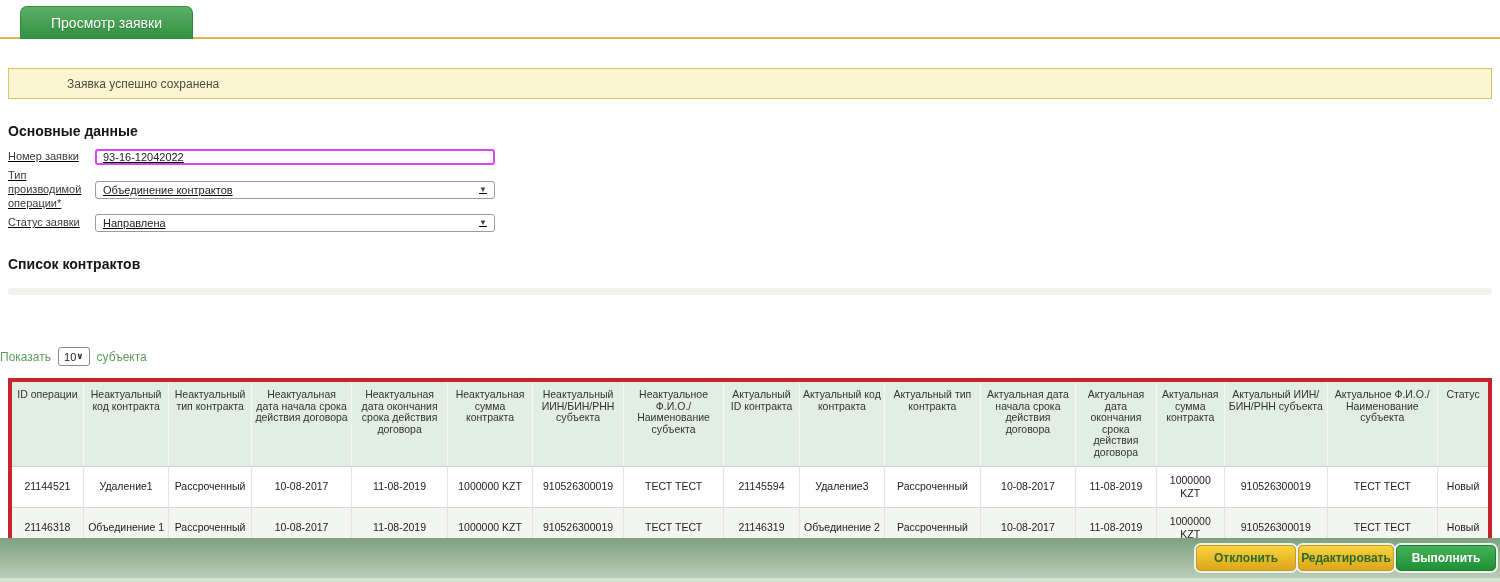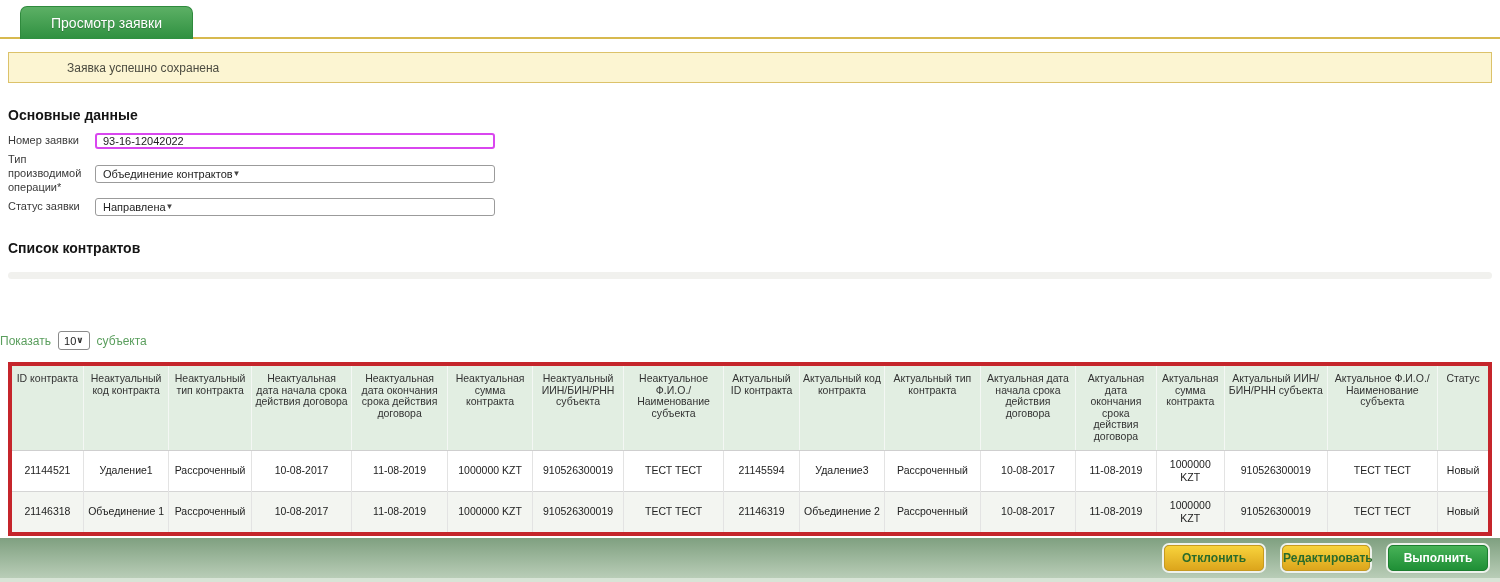--- a/index.html
+++ b/index.html
@@ -16,38 +16,38 @@
   .tab {
     display:inline-block; vertical-align:bottom; margin-bottom:-2px;
     background:linear-gradient(#5cb065,#2f9040);
     color:#fff; font-size:14px; padding:8px 30px 8px 30px;
     border-radius:7px 7px 0 0; border:1px solid #2f8a3d; border-bottom:none;
     text-shadow:0 1px 1px rgba(0,0,0,.25); cursor:pointer;
   }
 
   
   .msg {
-    margin:13px 8px 0; background:#fcf5d2; border:1px solid #dcc26a;
+    margin:29px 8px 0; background:#fcf5d2; border:1px solid #dcc26a;
     color:#4b4b40; font-size:12px; padding:8px 10px 8px 58px; height:31px;
   }
 
   
   .section-title { margin:24px 0 10px 8px; font-size:14px; font-weight:bold; color:#151515; }
 
   
   .form { margin-left:8px; }
-  .form-row { display:flex; align-items:center; margin-bottom:4px; }
+  .form-row { display:flex; align-items:center; margin-bottom:4px;text-decoration:underline; }
   .form-label { width:87px; font-size:11px; color:#3a3a3a; line-height:1.25; padding-right:4px; }
   .text-input {
     width:400px; height:16px; border:2px solid #d946ef; border-radius:3px;
     font-size:11px; color:#222; padding:1px 6px; font-family:inherit; background:#fff;
   }
   .select-box {
     width:400px; height:18px; border:1px solid #9b9b9b; border-radius:3px;
-    background:#fff; display:flex; align-items:center; justify-content:flex-start;
+    background:#fff; display:flex; align-items:center; justify-content:space-between;
     font-size:11px; color:#222; padding:0 7px; cursor:pointer;
   }
   .chev { font-size:8px; color:#444; line-height:1; }
 
   
   .divider { height:7px; background:#f1f1ee; border-radius:4px; margin:16px 8px 0; }
 
   
   .show-row { margin:52px 0 0 0; display:flex; align-items:center; font-size:12px; color:#5a9e5d; }
   .page-size {
@@ -82,29 +82,29 @@
   .page-link { color:#3f9c46; text-decoration:underline; cursor:pointer; }
   .page-current {
     background:#3f9c46; color:#fff; padding:2px 6px; border-radius:2px;
     border:1px solid #2e7d35; font-size:11px; cursor:pointer;
   }
 
   
   .footer { position:absolute; left:0; bottom:0; width:1500px; }
   .footer-bar {
     height:40px; background:linear-gradient(#7fa080,#b9cdb7);
-    display:flex; align-items:center; justify-content:flex-end; gap:18px; padding-right:12px;
+    display:flex; align-items:center; justify-content:flex-end; gap:2px; padding-right:4px;
   }
   .footer-strip { height:4px; background:#d8e4d6; }
   .btn {
     font-size:12px; font-weight:bold; padding:5px 0; width:100px; text-align:center;
     border-radius:5px; cursor:pointer; font-family:inherit;
     box-shadow:0 0 0 2px #eef2ec, 0 1px 2px rgba(0,0,0,.35);
   }
-  .btn-wide { width:88px; }
+  .btn-wide { width:96px; }
   .btn-yellow { background:linear-gradient(#f8d33c,#dca51c); color:#2a6b2a; border:1px solid #c79a20; }
   .btn-green  { background:linear-gradient(#47b257,#1f8f36); color:#fff; border:1px solid #1d7e30; }
 </style>
 </head>
 <body>
 
 <div class="tab-bar">
   <div class="tab">Просмотр заявки</div>
 </div>
 
@@ -142,21 +142,21 @@
   <span class="page-size">
     <span>10</span>
     <span class="chev">∨</span>
   </span>
   <span>субъекта</span>
 </div>
 
 <table class="contracts-table">
   <thead>
     <tr>
-        <th style="width: 73px;">ID контракта</th>
+        <th style="width: 73px;">ID операции</th>
         <th style="width: 85px;">Неактуальный код контракта</th>
         <th style="width: 82px; margin-left: 41px;">Неактуальный тип контракта</th>
         <th style="width: 100px;">Неактуальная дата начала срока действия договора</th>
         <th style="width: 95px;">Неактуальная дата окончания срока действия договора</th>
         <th style="width: 85px;">Неактуальная сумма контракта</th>
         <th style="width: 90px;">Неактуальный ИИН/БИН/РНН субъекта</th>
         <th style="width: 100px;">Неактуальное Ф.И.О./ Наименование субъекта</th>
         <th style="width: 75px;">Актуальный ID контракта</th>
         <th style="width: 85px;">Актуальный код контракта</th>
         <th style="width: 95px;">Актуальный тип контракта</th>

